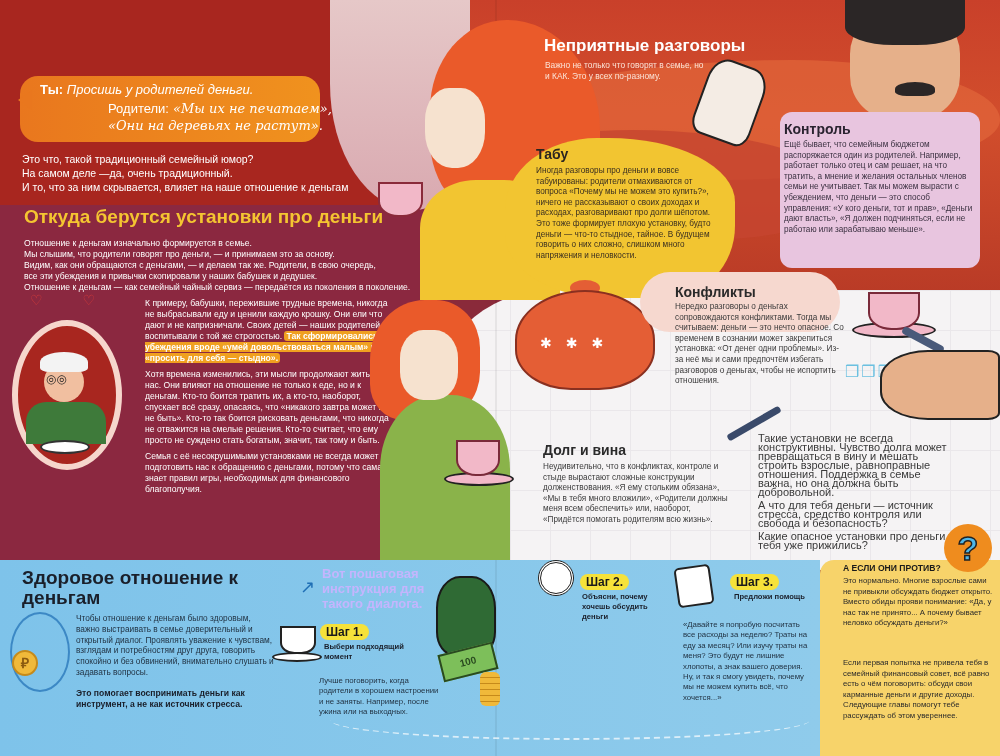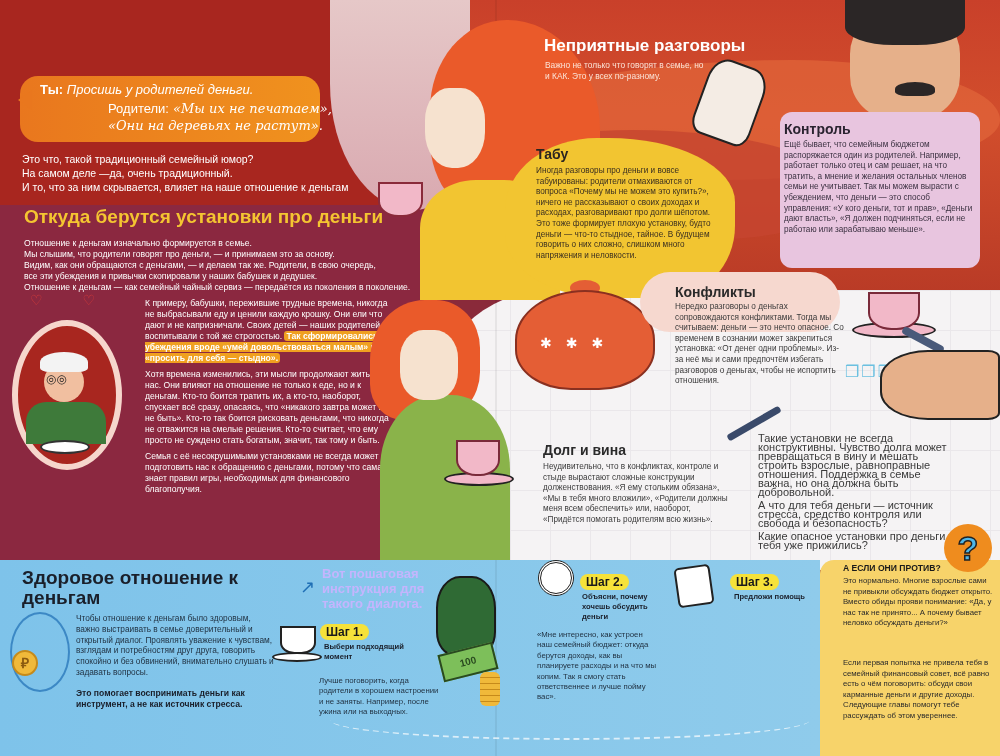--- a/index.html
+++ b/index.html
@@ -245,25 +245,25 @@
   <div class="abs s1-t">Выбери подходящий момент</div>
   <div class="abs s1-p">Лучше поговорить, когда родители в хорошем настроении и не заняты. Например, после ужина или на выходных.</div>
 
   <div class="abs wallet"></div>
   <div class="abs cash">100</div>
   <div class="abs coins"></div>
 
   <div class="abs target"></div>
   <div class="abs s2-badge step-badge">Шаг 2.</div>
   <div class="abs s2-t">Объясни, почему хочешь обсудить деньги</div>
-  <div class="abs s2-p">«Мне интересно, как устроен наш семейный бюджет: откуда берутся доходы, как вы планируете расходы и на что мы копим. Так я смогу стать ответственнее и лучше пойму вас».</div>
 
   <div class="abs calc"></div>
   <div class="abs s3-badge step-badge">Шаг 3.</div>
   <div class="abs s3-t">Предложи помощь</div>
+  <div class="abs s3-p">«Давайте я попробую посчитать все расходы за неделю? Траты на еду за месяц? Или изучу траты на меня? Это будут не лишние хлопоты, а знак вашего доверия. Ну, и так я смогу увидеть, почему мы не можем купить всё, что хочется...»</div>
 
   <div class="abs dashes"></div>
 
   <div class="abs qmark">?</div>
   <div class="abs h-against">А ЕСЛИ ОНИ ПРОТИВ?</div>
   <div class="abs p-against">Это нормально. Многие взрослые сами не привыкли обсуждать бюджет открыто. Вместо обиды прояви понимание: «Да, у нас так не принято... А почему бывает неловко обсуждать деньги?»</div>
   <div class="abs p-against2">Если первая попытка не привела тебя в семейный финансовый совет, всё равно есть о чём поговорить: обсуди свои карманные деньги и другие доходы. Следующие главы помогут тебе рассуждать об этом увереннее.</div>
 </div>
 
 </body></html>

